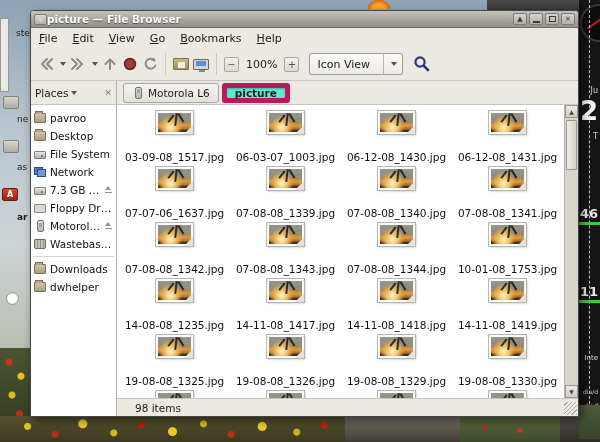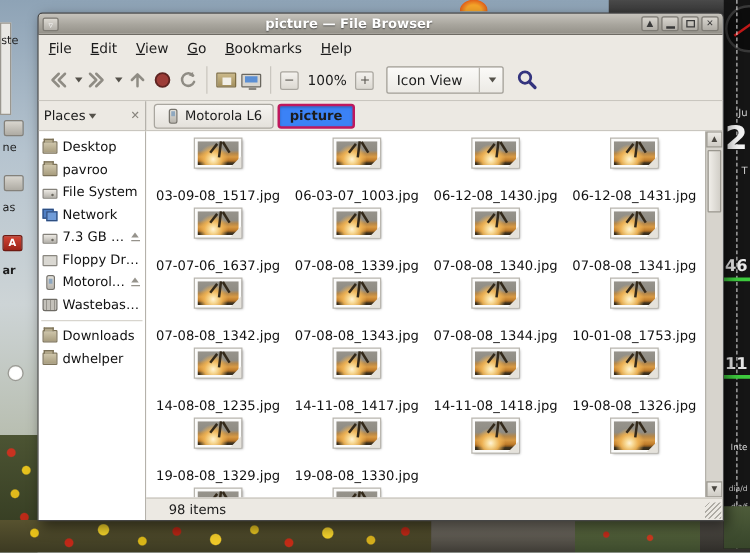--- a/index.html
+++ b/index.html
@@ -35,21 +35,21 @@
       radial-gradient(circle at 25% 45%, #bc2a1a 0 2px, transparent 3px),
       radial-gradient(circle at 60% 55%, #c8381e 0 2px, transparent 3px),
       linear-gradient(180deg,#5d6b41,#3c4a2c); }
   .desk-bottom .stone-r { position:absolute; left:560px; top:0; width:40px; height:26px;
     background:linear-gradient(180deg,#55514a,#2e2c28); }
 
   
   .desk-left { position:absolute; left:0; top:0; width:30px; height:442px; }
   .desk-left .panel { position:absolute; left:0; top:18px; width:9px; height:74px;
     background:#e9e8e4; border:1px solid #9a978f; }
-  .frag { position:absolute; font-size:9px; color:#1d1d1d; }
+  .frag { position:absolute; font-size:9px; color:#1d1d1d;padding-left:15px; }
   .mini-ic { position:absolute; width:16px; height:13px; border-radius:2px; }
   .mini-ic.grey { background:linear-gradient(#d9d6cf,#aeaba3); border:1px solid #84817a; }
   .mini-ic.red  { background:linear-gradient(#d04434,#9c2318); border:1px solid #6e1a12;
     color:#fff; font-size:8px; font-weight:bold; text-align:center; line-height:12px; }
   .mini-ic.white { background:radial-gradient(#ffffff 0 55%, #d8d8d4 100%); border:1px solid #9a9a94;
     border-radius:50%; width:13px; height:13px; }
   .desk-left .flowerbed { position:absolute; left:0; top:348px; width:30px; height:94px;
     background:
       radial-gradient(circle at 30% 15%, #c83220 0 3px, transparent 4px),
       radial-gradient(circle at 70% 30%, #e6c21e 0 3px, transparent 4px),
@@ -83,21 +83,21 @@
   
   .window { position:absolute; left:30px; top:10px; width:549px; height:407px;
     background:#ece9e3; border:1px solid #454545; border-radius:4px 4px 0 0;
     box-shadow:3px 4px 10px rgba(0,0,0,.5); display:flex; flex-direction:column; }
 
   .titlebar { height:17px; flex:0 0 17px; display:flex; align-items:center; padding:0 3px;
     background:linear-gradient(180deg,#c6c3bc 0%,#a8a59d 55%,#949189 100%);
     border-bottom:1px solid #6e6b64; border-radius:3px 3px 0 0; }
   .title-icon { width:13px; height:11px; background:linear-gradient(#dcd9d2,#b2afa8);
     border:1px solid #7e7b74; border-radius:2px; font-size:7px; line-height:10px; text-align:center; color:#f4f4f4; }
-  .title-text { flex:1; text-align:center; font-size:10.5px; font-weight:bold; color:#fff;
+  .title-text { flex:1; font-size:10.5px; font-weight:bold; color:#fff;
     text-shadow:0 1px 1px rgba(60,60,60,.8); }
   .wbtn { width:14px; height:12px; margin-left:2px; display:flex; align-items:center; justify-content:center;
     background:linear-gradient(#d8d5ce,#b0ada6); border:1px solid #7e7b74; border-radius:2px;
     font-size:7px; color:#3a3a3a; font-weight:bold; }
   .wbtn .sq { width:7px; height:6px; border:1.5px solid #3a3a3a; }
   .wbtn .bar { width:7px; height:2px; background:#3a3a3a; margin-top:5px; }
 
   .menubar { height:20px; flex:0 0 20px; display:flex; align-items:center; gap:15px;
     padding:0 8px; font-size:11px; color:#1c1c1c; background:#ece9e3; }
   .menu-item { display:inline-block; }
@@ -130,21 +130,21 @@
     border-right:1px solid #b5b2ab; border-bottom:1px solid #c9c6bf;text-align:right; }
   .places-label { font-size:10.5px; color:#1c1c1c; }
   .places-arrow { width:0; height:0; border-left:3.5px solid transparent; border-right:3.5px solid transparent;
     border-top:4px solid #55524b; margin-left:3px; }
   .places-close { margin-left:auto; font-size:9px; color:#86837c; }
   .crumb-zone { flex:1; display:flex; align-items:center; gap:3px; padding:0 6px;
     border-bottom:1px solid #c9c6bf; }
   .crumb { height:20px; display:flex; align-items:center; gap:4px; padding:0 8px;
     background:linear-gradient(#f6f4f1,#e4e1db); border:1px solid #a9a69f; border-radius:3px;
     font-size:10.5px; color:#1c1c1c; }
-  .crumb.active { background:#3b82f6; border:2px solid #be185d; font-weight:bold;
+  .crumb.active { background:#5eead4; border:5px solid #be185d; font-weight:bold;
     box-shadow:inset 0 1px 2px rgba(0,0,0,.25); }
 
   
   .panes { flex:1; display:flex; min-height:0; }
   .sidebar { width:86px; flex:0 0 86px; background:#ffffff; border-right:1px solid #b5b2ab;
     padding-top:4px; overflow:hidden; }
   .side-item { height:18px; display:flex; align-items:center; gap:4px; padding:0 3px;
     font-size:10.5px; color:#111; white-space:nowrap; }
   .side-item .lbl { overflow:hidden; text-overflow:ellipsis; }
   .side-sep { height:1px; background:#d8d5ce; margin:3px 2px; }
@@ -352,25 +352,25 @@
         <span>picture</span>
       </div>
     </div>
   </div>
 
   <div class="panes">
 
     <div class="sidebar">
       <div class="side-item">
         <span class="sic sic-folder"></span>
+        <span class="lbl">pavroo</span>
+      </div>
+      <div class="side-item">
+        <span class="sic sic-folder"></span>
         <span class="lbl">Desktop</span>
-      </div>
-      <div class="side-item">
-        <span class="sic sic-folder"></span>
-        <span class="lbl">pavroo</span>
       </div>
       <div class="side-item">
         <span class="sic sic-drive"></span>
         <span class="lbl">File System</span>
       </div>
       <div class="side-item">
         <span class="sic sic-net"></span>
         <span class="lbl">Network</span>
       </div>
       <div class="side-item">
@@ -522,21 +522,37 @@
             <span class="fname">14-11-08_1417.jpg</span>
           </div>
           <div class="fitem">
             <div class="thumb">
                 <i class="b1"></i>
                 <i class="b2"></i>
                 <i class="b3"></i>
               </div>
             <span class="fname">14-11-08_1418.jpg</span>
           </div>
-
+          <div class="fitem">
+            <div class="thumb">
+                <i class="b1"></i>
+                <i class="b2"></i>
+                <i class="b3"></i>
+              </div>
+            <span class="fname">14-11-08_1419.jpg</span>
+          </div>
+
+          <div class="fitem">
+            <div class="thumb">
+                <i class="b1"></i>
+                <i class="b2"></i>
+                <i class="b3"></i>
+              </div>
+            <span class="fname">19-08-08_1325.jpg</span>
+          </div>
           <div class="fitem">
             <div class="thumb">
                 <i class="b1"></i>
                 <i class="b2"></i>
                 <i class="b3"></i>
               </div>
             <span class="fname">19-08-08_1326.jpg</span>
           </div>
           <div class="fitem">
             <div class="thumb">

